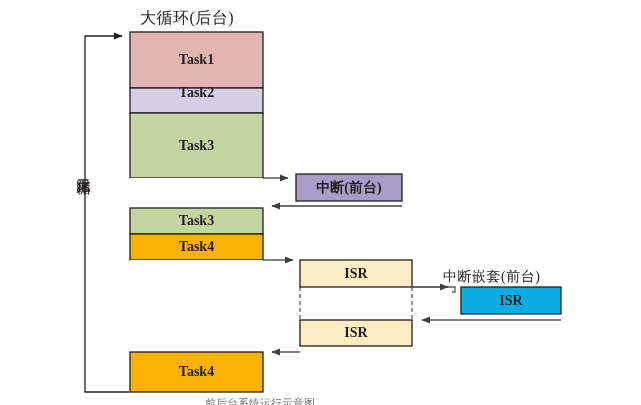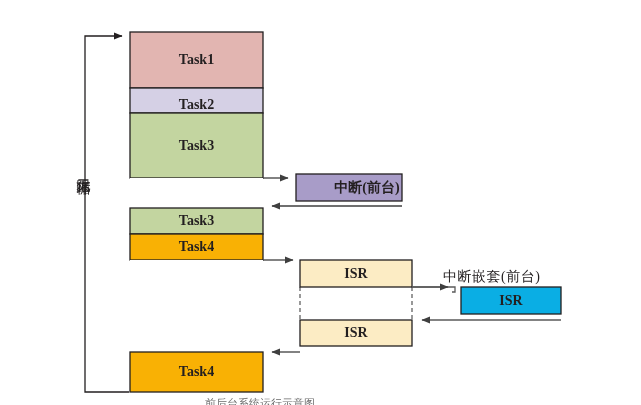--- a/index.html
+++ b/index.html
@@ -140,32 +140,33 @@
     </g>
 
     <g>
       <rect x="300" y="320" width="112" height="26" fill="#fcecc4" stroke="#231f20" stroke-width="1.3"></rect>
     </g>
     <g>
       <path d="M300,352 L272,352" fill="none" stroke="#3f3f3f" stroke-width="1.3" marker-end="url(#ahl)"></path>
     </g>
   </svg>
 
+  <div class="lbl title-main">大循环(后台)</div>
   <div class="lbl title-int">中断嵌套(前台)</div>
 
   <div class="vlabel">无限循环</div>
 
   <div class="boxtext" style="left:130px;top:32px;width:133px;height:56px;">Task1</div>
-  <div class="boxtext" style="left:130px;top:92px;width:133px;height:25px;">Task2</div>
+  <div class="boxtext" style="left:130px;top:80px;width:133px;height:25px;">Task2</div>
   <div class="boxtext" style="left:130px;top:113px;width:133px;height:65px;">Task3</div>
   <div class="boxtext" style="left:130px;top:208px;width:133px;height:26px;">Task3</div>
   <div class="boxtext" style="left:130px;top:234px;width:133px;height:26px;">Task4</div>
   <div class="boxtext" style="left:130px;top:352px;width:133px;height:40px;">Task4</div>
 
-  <div class="boxtext cn" style="left:296px;top:174px;width:106px;height:27px;padding-left:18px;">中断(前台)</div>
+  <div class="boxtext cn" style="left:296px;top:174px;width:106px;height:27px;">中断(前台)</div>
 
   <div class="boxtext" style="left:300px;top:260px;width:112px;height:27px;">ISR</div>
   <div class="boxtext" style="left:300px;top:320px;width:112px;height:26px;">ISR</div>
   <div class="boxtext" style="left:461px;top:287px;width:100px;height:27px;">ISR</div>
 
   <div class="footnote">前后台系统运行示意图</div>
 
 </div>
 
 </body></html>

